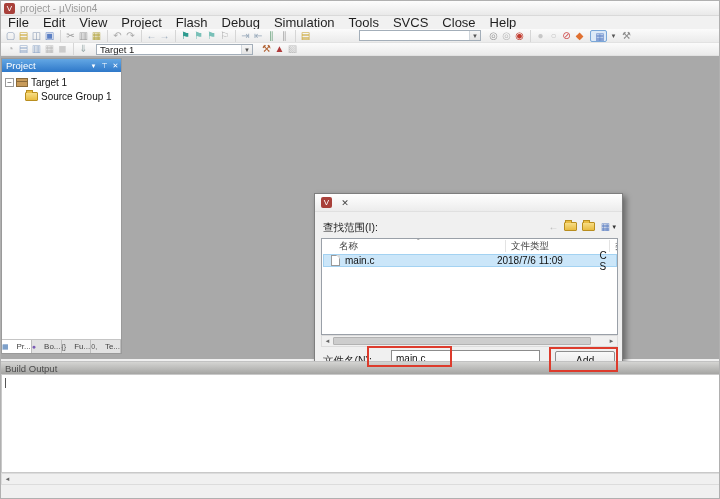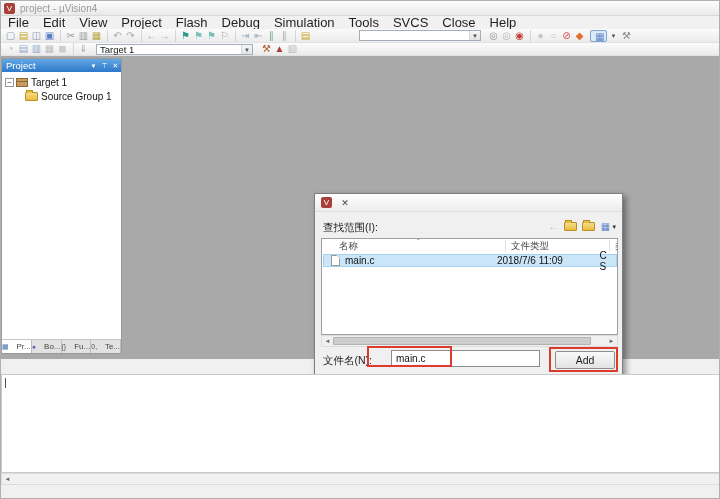--- a/index.html
+++ b/index.html
@@ -265,20 +265,21 @@
       <div class="btn" style="top:186px;height:20px;line-height:19px">Close</div>
 
       <div class="red-rect" style="left:52px;top:152px;width:85px;height:21px"></div>
       <div class="red-rect" style="left:234px;top:153px;width:69px;height:25px"></div>
 
       <div class="grip"></div>
     </div>
   </div>
 
   <div class="buildout">
+    <div class="bo-head">Build Output</div>
     <div class="bo-body">
       <div class="caret"></div>
     </div>
     <div class="hscroll bo-scroll">
       <span class="hs-arrow">◄</span>
     </div>
   </div>
 
 
 </div>

